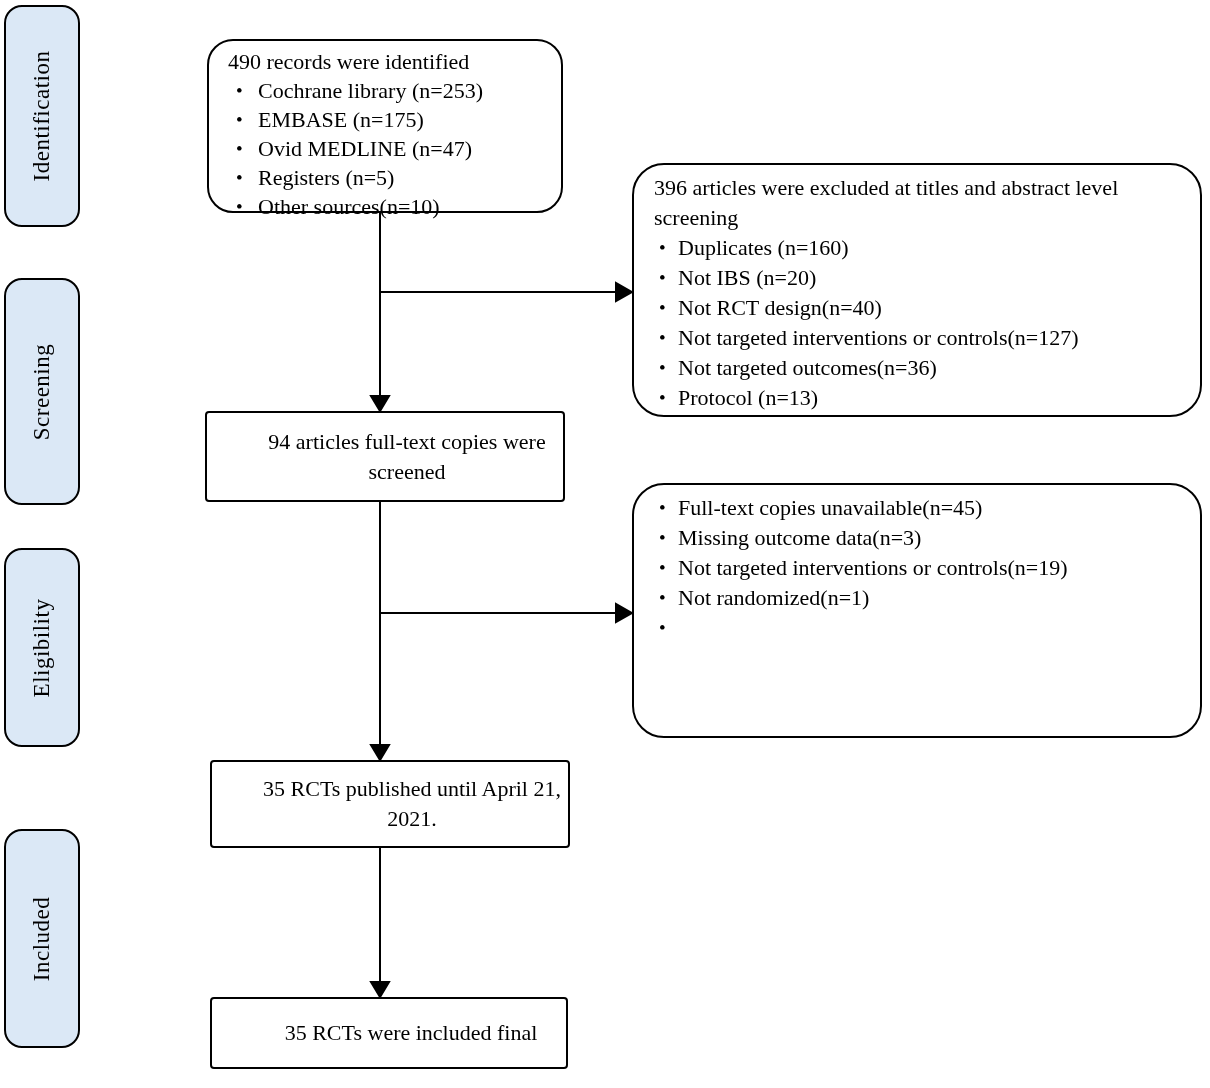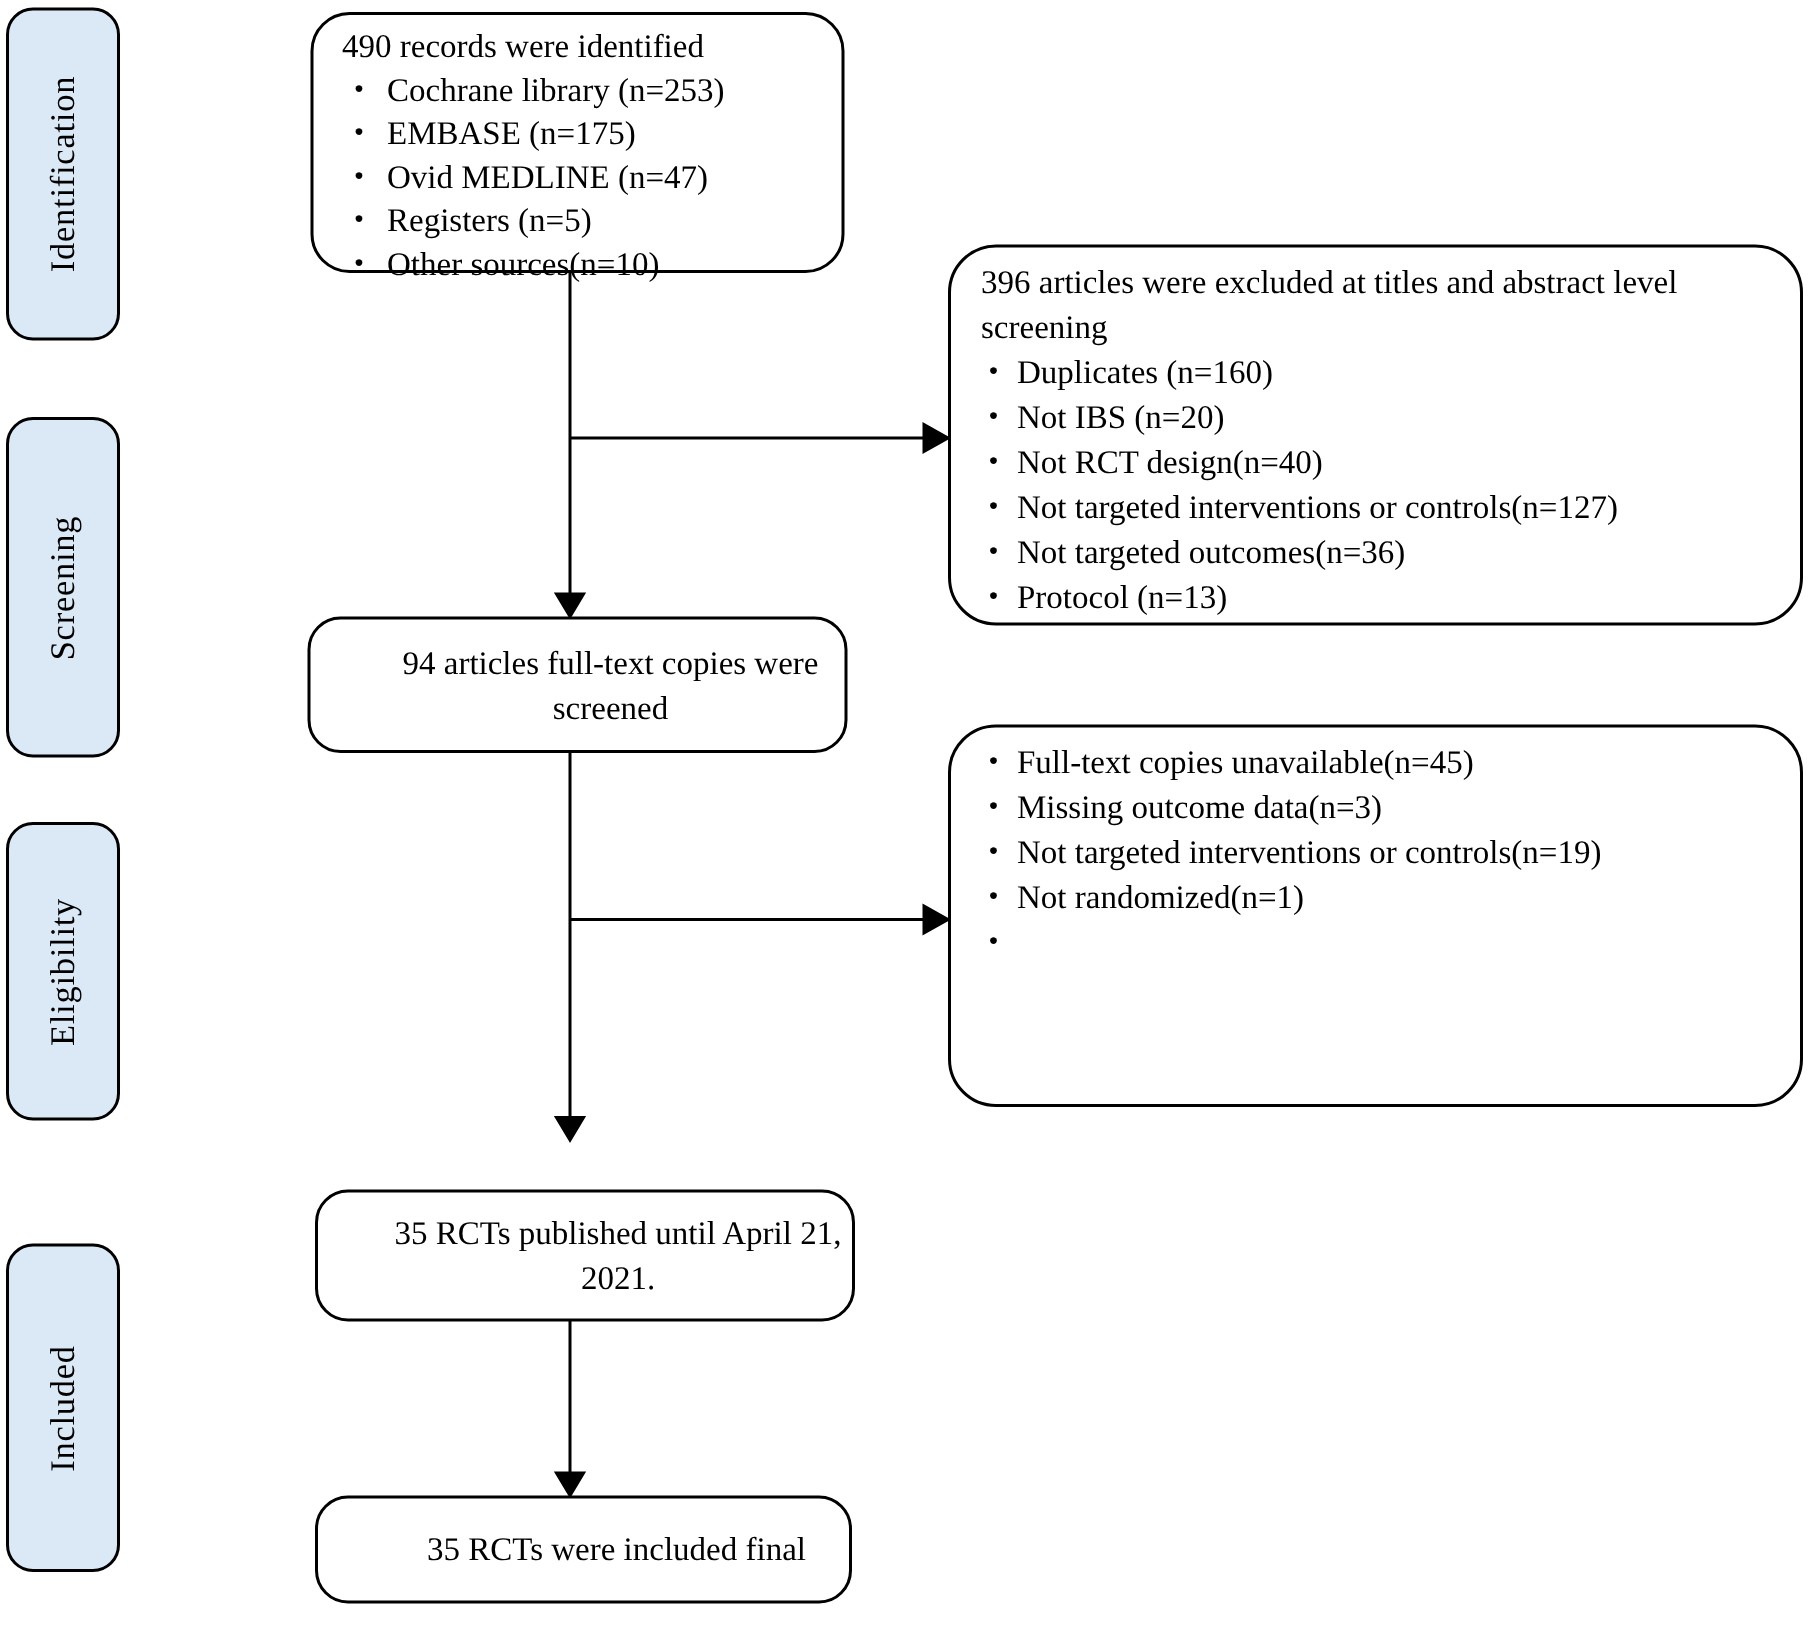--- a/index.html
+++ b/index.html
@@ -39,24 +39,24 @@
     letter-spacing: 0.5px;
   }
   
   .flowbox {
     position: absolute;
     background: #fff;
     border: 2.5px solid var(--line-color);
     font-size: 22px;
     line-height: 29px;
   }
-  .listbox { border-radius: 26px; padding: 6px 10px 0 19px; }
+  .listbox { border-radius: 26px; padding: 6px 10px 0 19px; margin-top: 31px; }
   .bigbox  { border-radius: 32px; padding: 8px 28px 0 20px; line-height: 30px; }
   .centerbox {
-    border-radius: 22px;
+    border-radius: 4px;
     display: flex;
     align-items: center;
     justify-content: center;
     text-align: center;
     line-height: 30px;
     padding-left: 44px;
   }
   .bullets { list-style: none; }
   .bullets li { display: flex; }
   .bullets .bullet-marker {
@@ -184,21 +184,21 @@
       <li>
         <span class="bullet-marker">•</span>
         <span>Not randomized(n=1)</span>
       </li>
       <li>
         <span class="bullet-marker">•</span>
       </li>
     </ul>
   </div>
 
-  <div class="flowbox centerbox" style="left:210px; top:760px; width:360px; height:88px;margin-top:33px;">
+  <div class="flowbox centerbox" style="left:210px; top:760px; width:360px; height:88px;">
     <div class="wrap-330">35 RCTs published until April 21, 2021.</div>
   </div>
 
   <div class="flowbox centerbox" style="left:210px; top:997px; width:358px; height:72px;">
     <div>35 RCTs were included final</div>
   </div>
 
 </div>
 
 </body></html>

